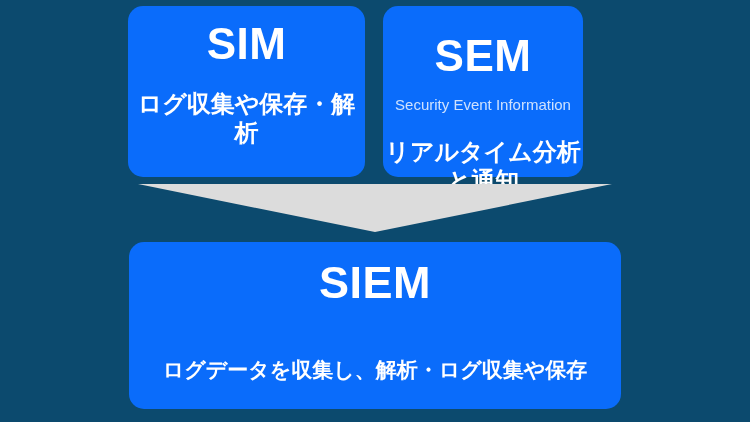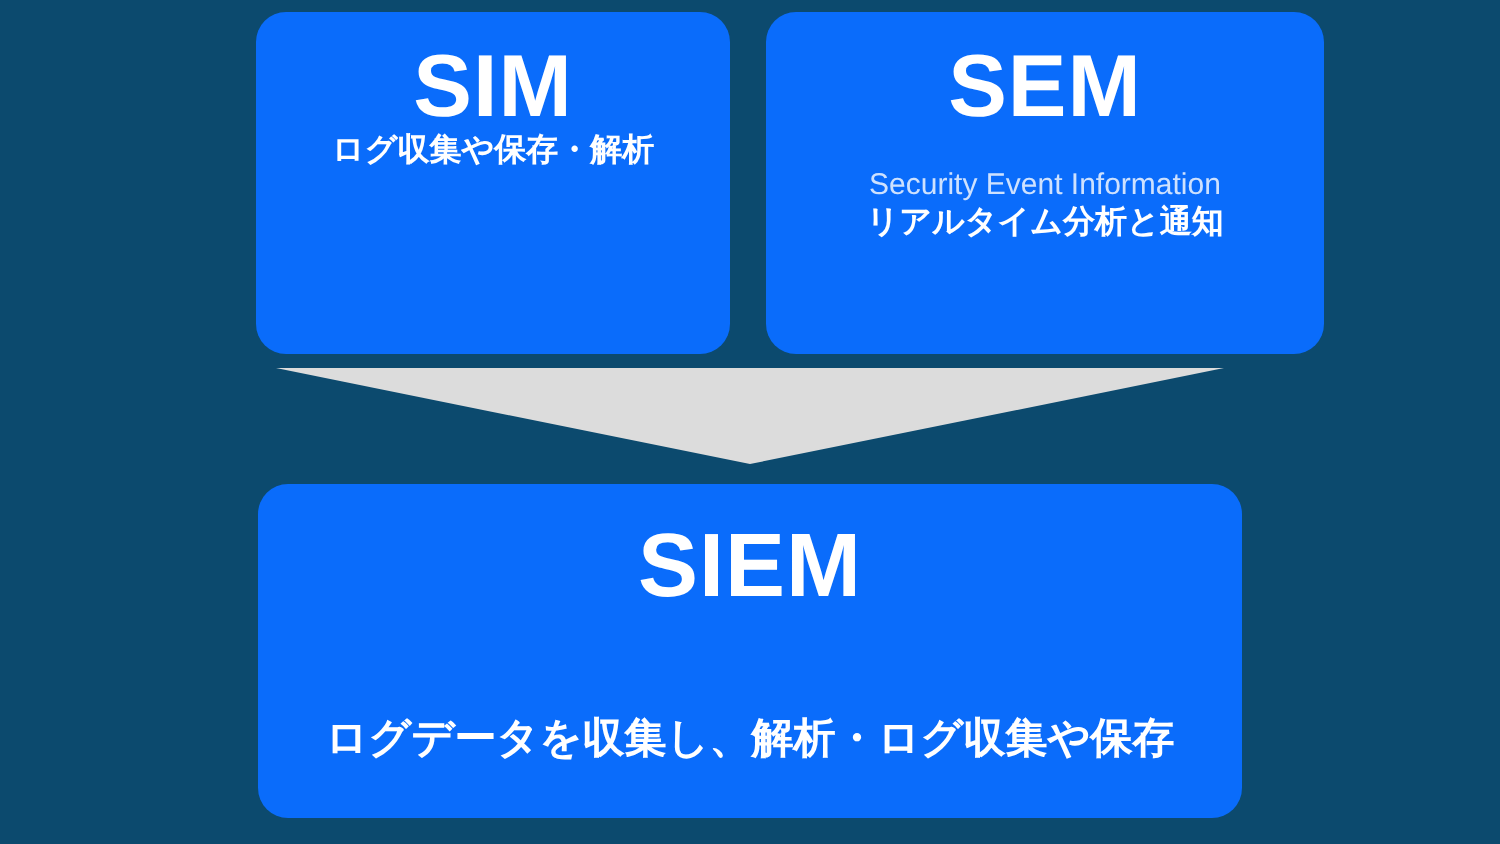--- a/index.html
+++ b/index.html
@@ -37,23 +37,23 @@
     left: 128px;
     top: 6px;
     width: 237px;
     height: 171px;
     padding-top: 14px;
   }
 
   .card-sem {
     left: 383px;
     top: 6px;
-    width: 279px;
+    width: 200px;
     height: 171px;
-    padding-top: 14px;
+    padding-top: 26px;
   }
 
   .card-siem {
     left: 129px;
     top: 242px;
     width: 492px;
     height: 167px;
     padding-top: 12px;
     gap: 24px;
   }
@@ -90,21 +90,22 @@
     font-size: 15.5px;
   }
 
   .tagline {
     color: #ffffff;
     font-weight: bold;
     line-height: 1.2;
   }
   .card-sim .tagline,
   .card-sem .tagline {
-    font-size: 16px;
+    font-size: 24px;
+    margin-top: 24px;
   }
   .card-siem .tagline {
     font-size: 21px;
     margin-top: 28px;
   }
 
   
   .arrow-down {
     position: absolute;
     left: 138px;

